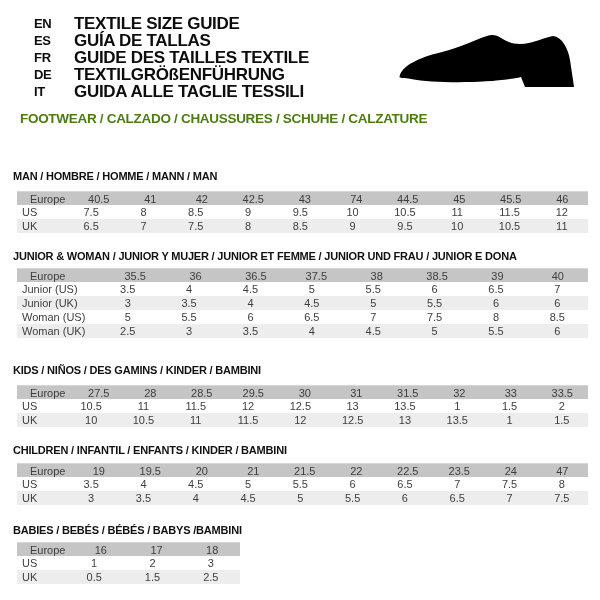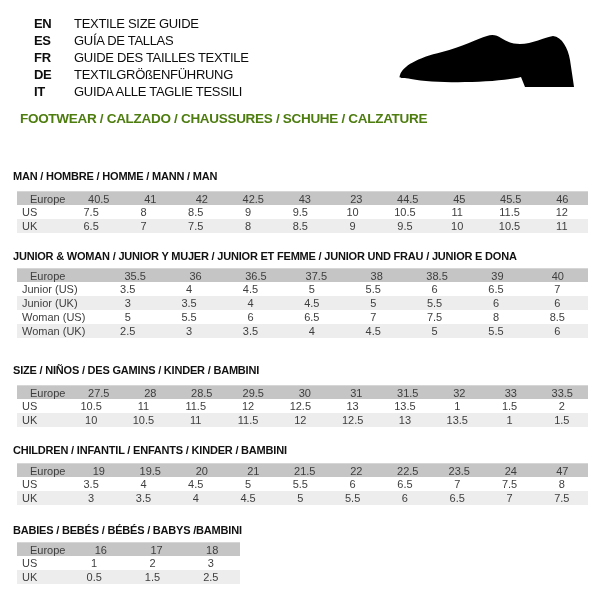--- a/index.html
+++ b/index.html
@@ -11,21 +11,21 @@
   }
   *{margin:0;padding:0;box-sizing:border-box;}
   html,body{width:600px;height:600px;background:#ffffff;overflow:hidden;}
   body{font-family:"Liberation Sans", sans-serif;-webkit-font-smoothing:antialiased;}
   .page{position:relative;width:600px;height:600px;background:#fff;}
 
   
   .lang-list{position:absolute;left:34px;top:15px;}
   .lang-row{display:flex;height:17px;line-height:17px;}
   .lang-code{width:40px;font-size:13px;font-weight:bold;color:#0d0d0d;letter-spacing:-0.3px;}
-  .lang-label{font-size:13px;font-weight:normal;color:#0d0d0d;letter-spacing:-0.3px;white-space:nowrap;}
+  .lang-label{font-size:17px;font-weight:bold;color:#0d0d0d;letter-spacing:-0.3px;white-space:nowrap;}
   .category{position:absolute;left:20px;top:111px;font-size:13.5px;font-weight:bold;
             color:#4d7c0f;letter-spacing:-0.3px;white-space:nowrap;}
   .shoe{position:absolute;left:397px;top:30px;width:178px;height:60px;}
 
   
   .size-section{position:absolute;left:0;width:600px;}
   .tbl-title{position:absolute;left:13px;top:0;font-size:11px;font-weight:bold;
              color:var(--title-text);letter-spacing:-0.2px;white-space:nowrap;}
   .tbl{position:absolute;left:17px;width:571px;}
   .trow{display:flex;height:14px;line-height:14px;font-size:11px;color:var(--table-text);}
@@ -95,21 +95,21 @@
       <section class="size-section sec-man cols-10">
         <h3 class="tbl-title">MAN / HOMBRE / HOMME / MANN / MAN</h3>
         <div class="tbl" style="position: absolute; top: 21px;">
           <div class="trow thead">
             <div class="cell label">Europe</div>
             <div class="cell val">40.5</div>
             <div class="cell val">41</div>
             <div class="cell val">42</div>
             <div class="cell val">42.5</div>
             <div class="cell val">43</div>
-            <div class="cell val">23</div>
+            <div class="cell val">74</div>
             <div class="cell val">44.5</div>
             <div class="cell val">45</div>
             <div class="cell val">45.5</div>
             <div class="cell val">46</div>
           </div>
           <div class="trow">
             <div class="cell label">US</div>
             <div class="cell val">7.5</div>
             <div class="cell val">8</div>
             <div class="cell val">8.5</div>
@@ -190,21 +190,21 @@
             <div class="cell val">3.5</div>
             <div class="cell val">4</div>
             <div class="cell val">4.5</div>
             <div class="cell val">5</div>
             <div class="cell val">5.5</div>
             <div class="cell val">6</div>
           </div>
         </div>
       </section>
       <section class="size-section sec-kids cols-10">
-        <h3 class="tbl-title">SIZE / NIÑOS / DES GAMINS / KINDER / BAMBINI</h3>
+        <h3 class="tbl-title">KIDS / NIÑOS / DES GAMINS / KINDER / BAMBINI</h3>
         <div class="tbl" style="position: absolute; top: 21px;">
           <div class="trow thead">
             <div class="cell label">Europe</div>
             <div class="cell val">27.5</div>
             <div class="cell val">28</div>
             <div class="cell val">28.5</div>
             <div class="cell val">29.5</div>
             <div class="cell val">30</div>
             <div class="cell val">31</div>
             <div class="cell val">31.5</div>

